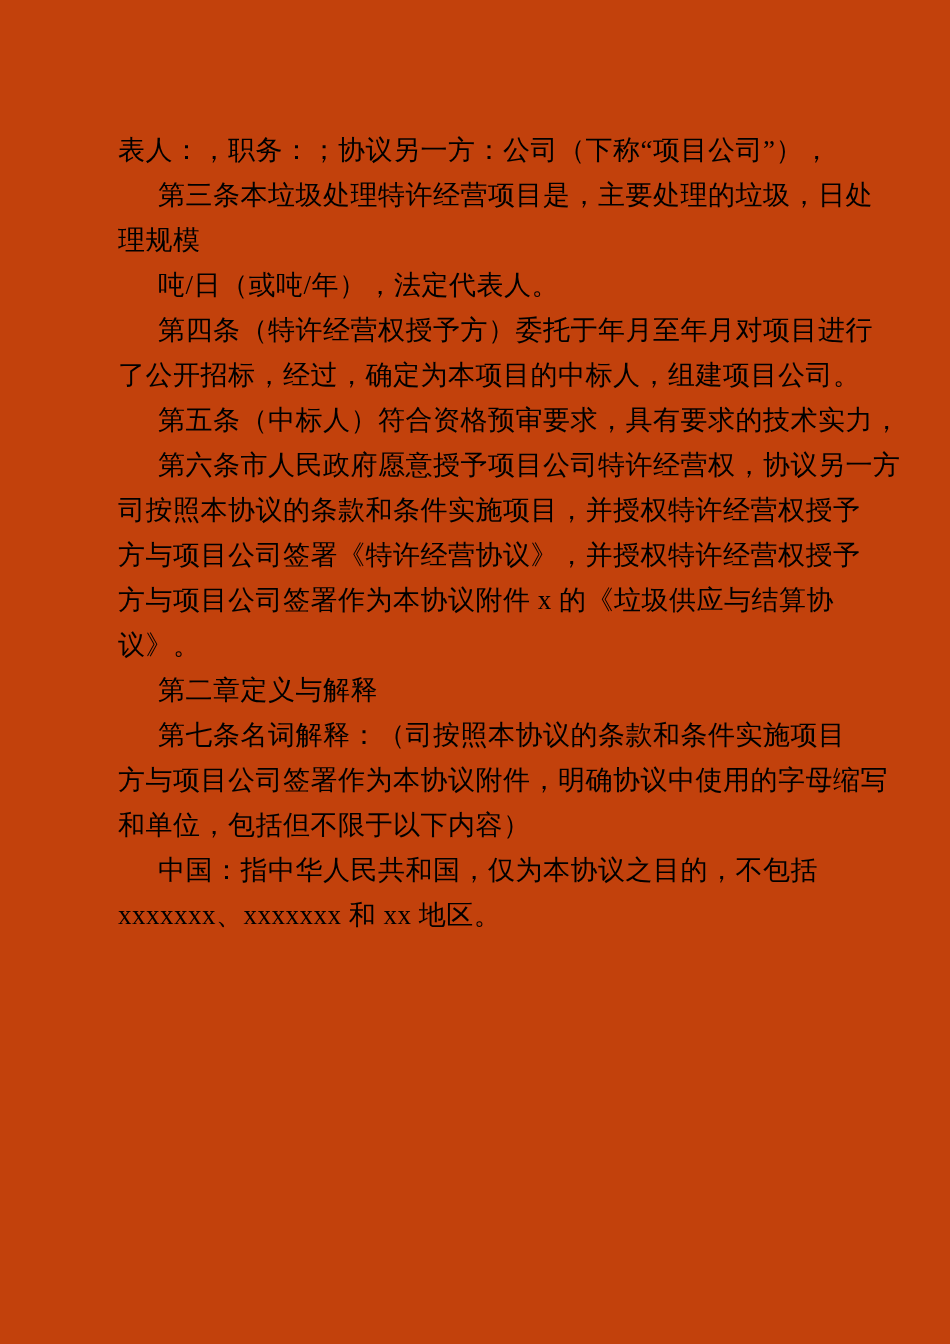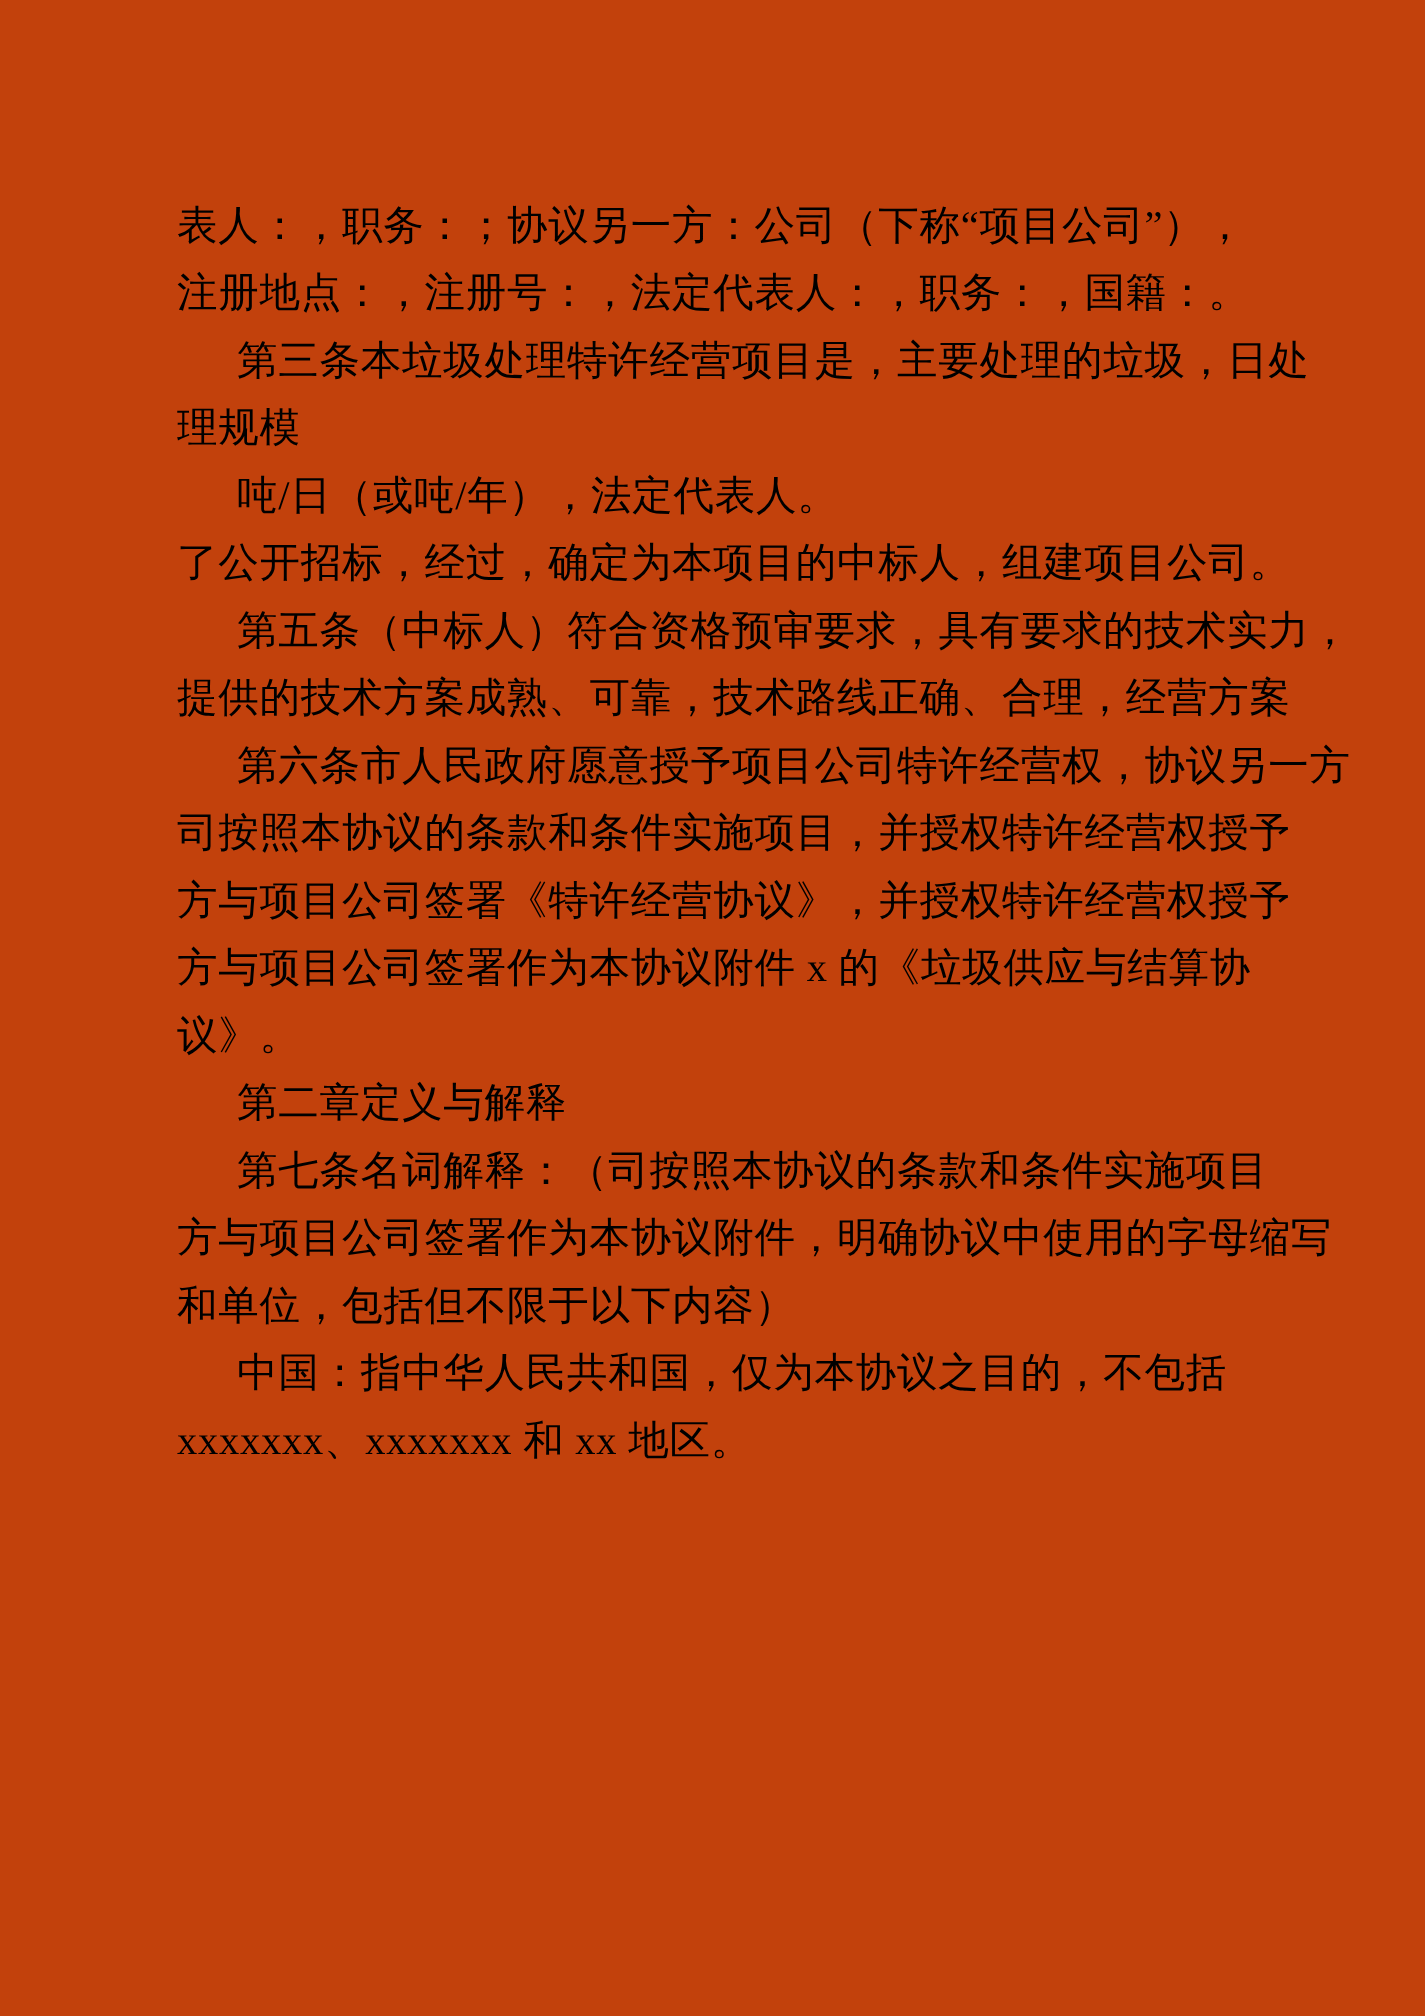--- a/index.html
+++ b/index.html
@@ -32,27 +32,26 @@
   .line.indent {
     text-indent: 40px;
   }
 </style>
 </head>
 <body>
 
 <div class="page">
   <div class="text-block">
     <div class="line">表人：，职务：；协议另一方：公司（下称“项目公司”），</div>
-    <div class="line">注册地点：，注册号：，法定代表人：，职务：，国籍：。</div>
     <div class="line indent">第三条本垃圾处理特许经营项目是，主要处理的垃圾，日处</div>
     <div class="line">理规模</div>
     <div class="line indent">吨/日（或吨/年），法定代表人。</div>
+    <div class="line indent">第四条（特许经营权授予方）委托于年月至年月对项目进行</div>
     <div class="line">了公开招标，经过，确定为本项目的中标人，组建项目公司。</div>
     <div class="line indent">第五条（中标人）符合资格预审要求，具有要求的技术实力，</div>
-    <div class="line">提供的技术方案成熟、可靠，技术路线正确、合理，经营方案</div>
     <div class="line indent">第六条市人民政府愿意授予项目公司特许经营权，协议另一方</div>
     <div class="line">司按照本协议的条款和条件实施项目，并授权特许经营权授予</div>
     <div class="line">方与项目公司签署《特许经营协议》，并授权特许经营权授予</div>
     <div class="line">方与项目公司签署作为本协议附件 x 的《垃圾供应与结算协</div>
     <div class="line">议》。</div>
     <div class="line indent">第二章定义与解释</div>
     <div class="line indent">第七条名词解释：（司按照本协议的条款和条件实施项目</div>
     <div class="line">方与项目公司签署作为本协议附件，明确协议中使用的字母缩写</div>
     <div class="line">和单位，包括但不限于以下内容）</div>
     <div class="line indent">中国：指中华人民共和国，仅为本协议之目的，不包括</div>

